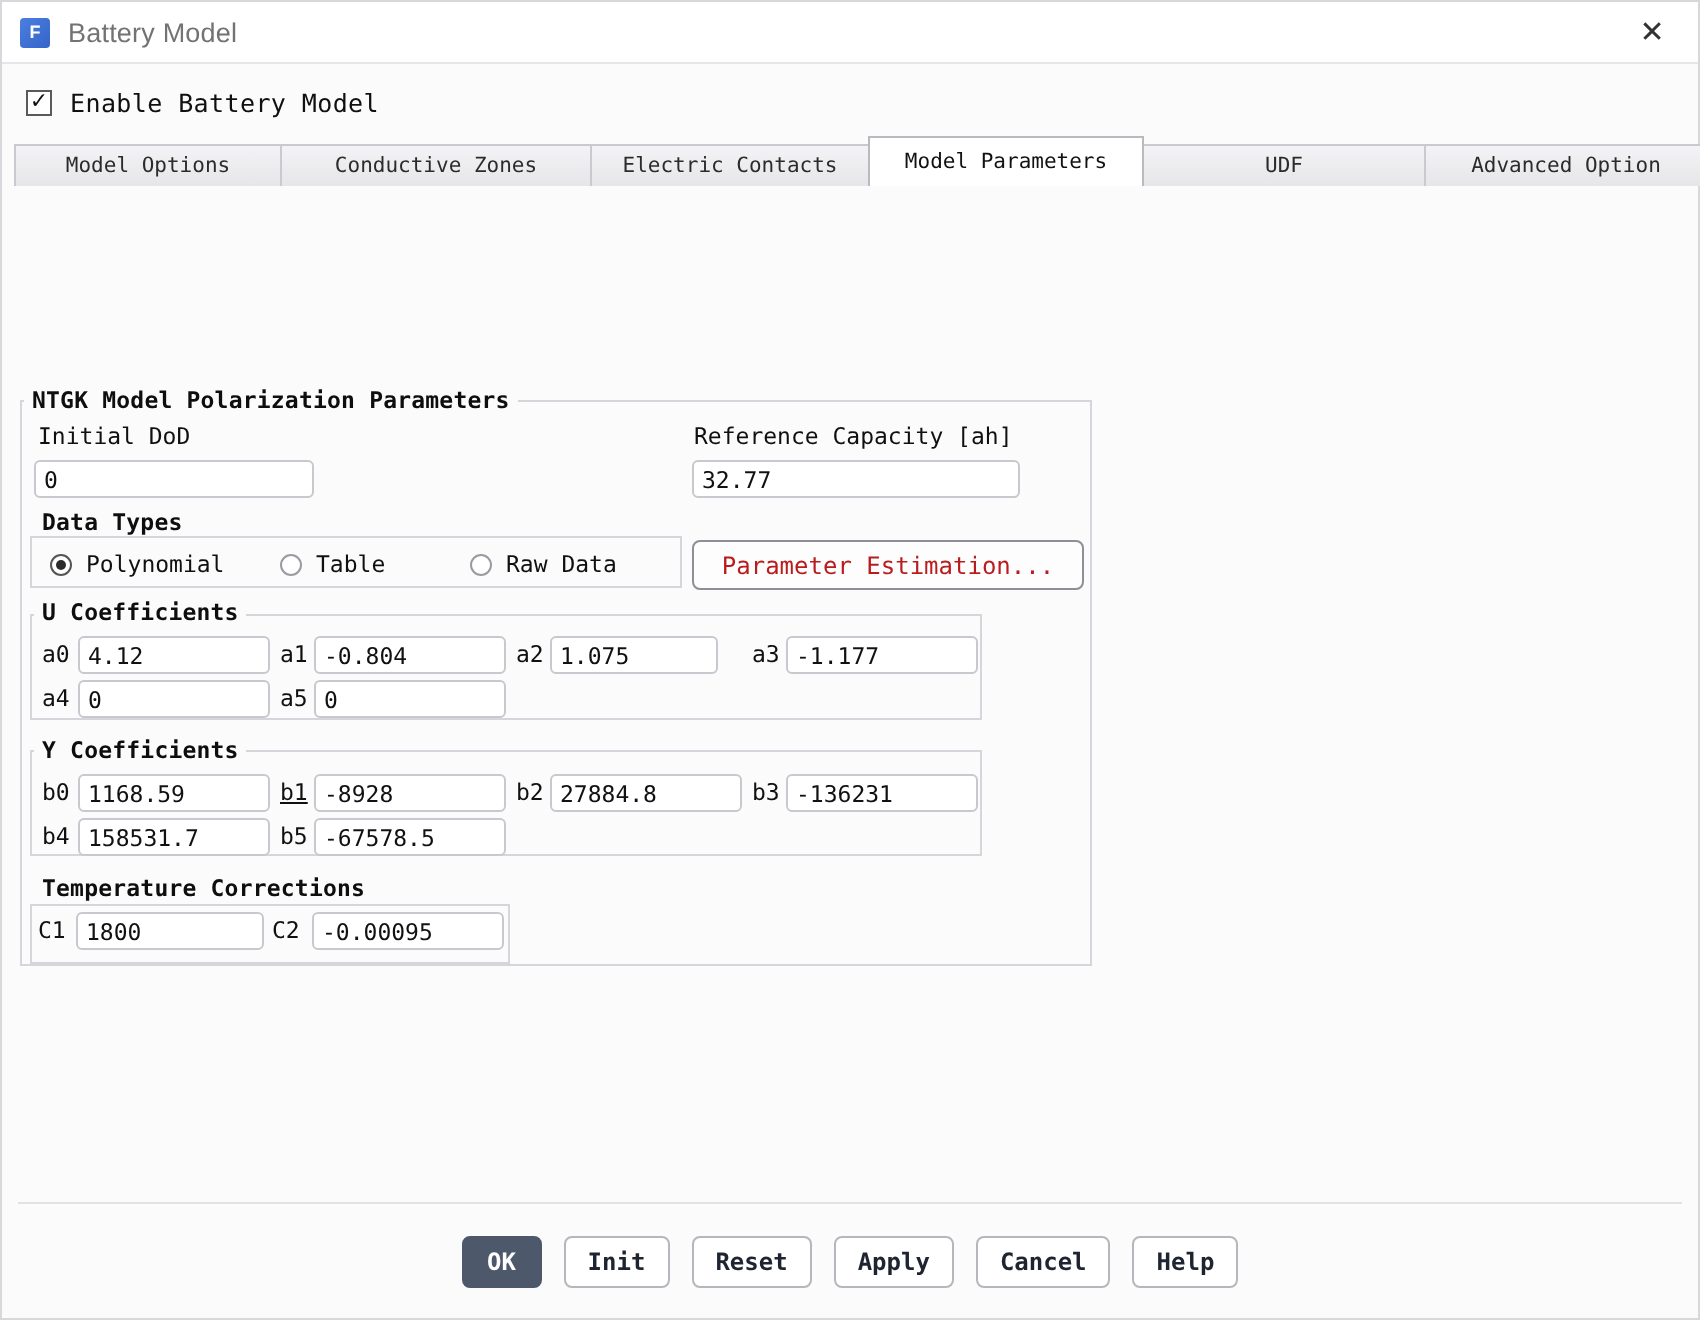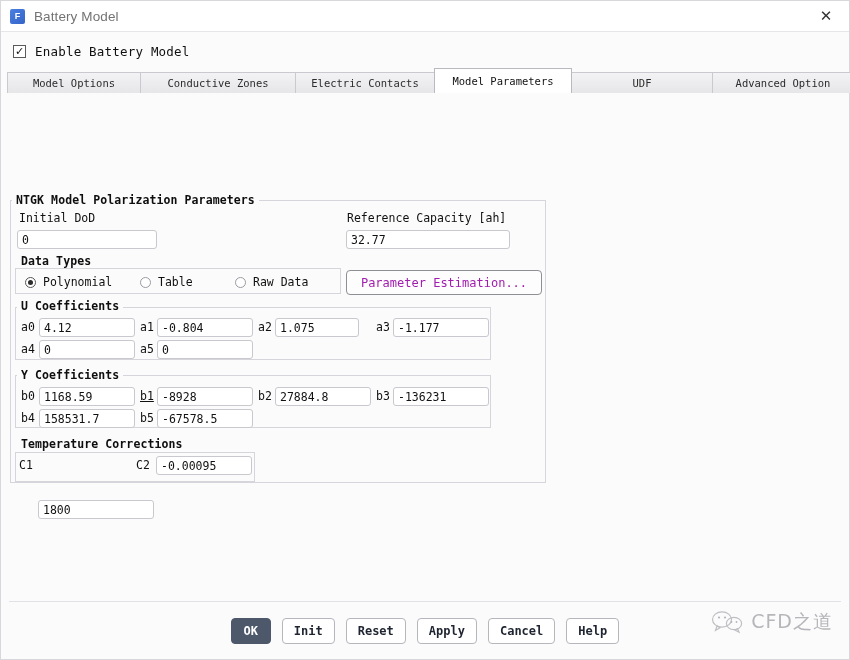--- a/index.html
+++ b/index.html
@@ -112,21 +112,21 @@
     content:"";width:5px;height:5px;border-radius:50%;background:#2b2b2b;
   }
   .radio-label{
     margin-left:7px;font-family:"DejaVu Sans Mono",monospace;
     font-size:11.5px;color:#101010;white-space:nowrap;
   }
 
   .pushbtn{
     box-sizing:border-box;height:25px;background:#fdfdfd;
     border:1px solid #8e8e96;border-radius:4px;
-    font-family:"DejaVu Sans Mono",monospace;font-size:12px;color:#a21caf;
+    font-family:"DejaVu Sans Mono",monospace;font-size:12px;color:#b91c1c;
     display:flex;align-items:center;justify-content:center;cursor:pointer;
     white-space:nowrap;
   }
 
   
   .footer-sep{
     position:absolute;left:8px;right:8px;top:600px;height:1px;background:#e2e2e6;
   }
   .footer{
     position:absolute;left:0;right:0;top:601px;height:58px;
@@ -239,45 +239,32 @@
 
     <div class="lbl" style="position:absolute;left:20px;top:318px;">b4</div>
     <div class="tf" style="position:absolute;left:38px;top:316px;width:96px;">158531.7</div>
     <div class="lbl" style="position:absolute;left:139px;top:318px;">b5</div>
     <div class="tf" style="position:absolute;left:156px;top:316px;width:96px;">-67578.5</div>
 
     <div class="groupbox" style="left:14px;top:359px;width:240px;height:30px;"></div>
     <div class="group-title" style="left:16px;top:344px;">Temperature Corrections</div>
 
     <div class="lbl" style="position:absolute;left:18px;top:365px;">C1</div>
-    <div class="tf" style="position:absolute;left:37px;top:363px;width:116px;margin-top:44px;">1800</div>
+    <div class="tf" style="position:absolute;left:37px;top:363px;width:94px;">1800</div>
     <div class="lbl" style="position:absolute;left:135px;top:365px;">C2</div>
     <div class="tf" style="position:absolute;left:155px;top:363px;width:96px;">-0.00095</div>
 
   </div>
 
   <div class="footer-sep"></div>
   <div class="footer">
     <div class="btnrow">
       <div class="fbtn primary">OK</div>
       <div class="fbtn">Init</div>
       <div class="fbtn">Reset</div>
       <div class="fbtn">Apply</div>
       <div class="fbtn">Cancel</div>
       <div class="fbtn">Help</div>
     </div>
   </div>
 
-  <div class="watermark">
-    <svg width="34" height="26" viewBox="0 0 34 26">
-      <ellipse cx="12" cy="10.5" rx="9.5" ry="7.6" fill="none" stroke="#9a9aa0" stroke-width="1.2"></ellipse>
-      <path d="M7 17 L5.5 21.5 L10 18.8 Z" fill="none" stroke="#9a9aa0" stroke-width="1.2"></path>
-      <circle cx="9" cy="8.5" r="1.1" fill="#8c8c92"></circle>
-      <circle cx="15" cy="8.5" r="1.1" fill="#8c8c92"></circle>
-      <ellipse cx="24" cy="14.5" rx="7.6" ry="6.2" fill="none" stroke="#9a9aa0" stroke-width="1.2"></ellipse>
-      <path d="M27.5 19.6 L29 23.2 L25.2 21.2 Z" fill="none" stroke="#9a9aa0" stroke-width="1.2"></path>
-      <circle cx="21.5" cy="13" r="0.9" fill="#8c8c92"></circle>
-      <circle cx="26.5" cy="13" r="0.9" fill="#8c8c92"></circle>
-    </svg>
-    <span class="wm-text">CFD之道</span>
-  </div>
 
 </div>
 
 </body></html>

